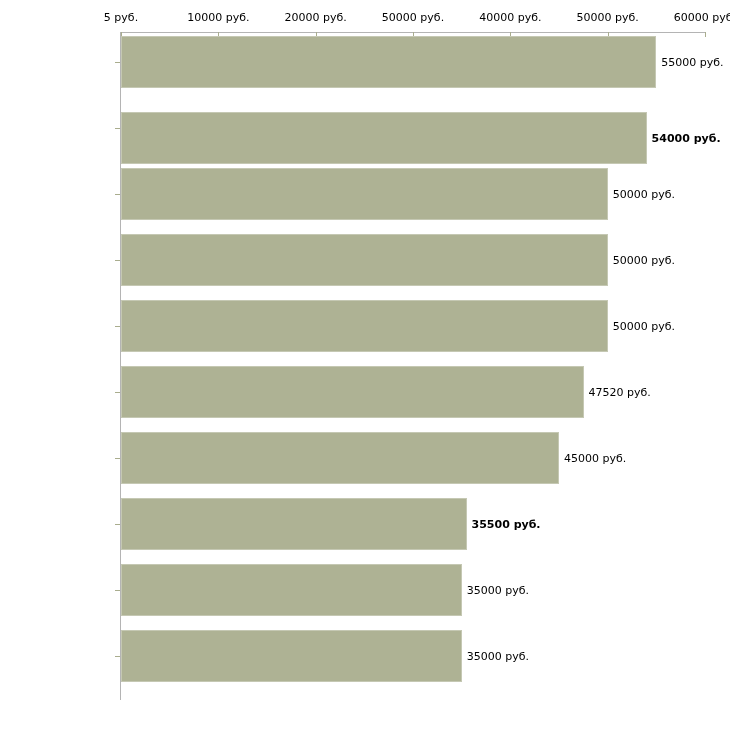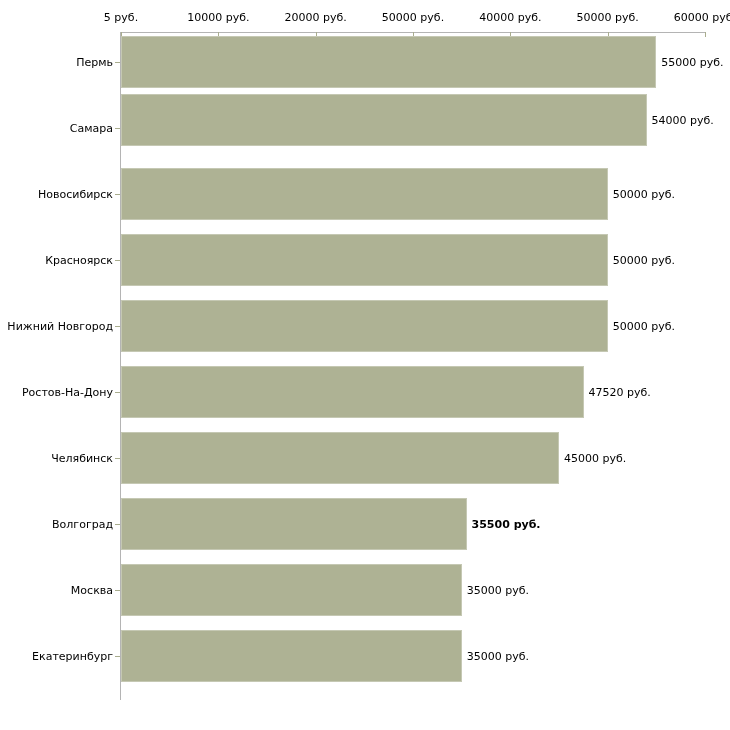--- a/index.html
+++ b/index.html
@@ -128,51 +128,39 @@
   <div id="xlabels-layer">
       <div class="xlabel" style="left: 121px;">5 руб.</div>
       <div class="xlabel" style="left: 218.333px;">10000 руб.</div>
       <div class="xlabel" style="left: 315.667px;">20000 руб.</div>
       <div class="xlabel" style="left: 413px;">50000 руб.</div>
       <div class="xlabel" style="left: 510.333px; text-align: right;">40000 руб.</div>
       <div class="xlabel" style="left: 607.667px;">50000 руб.</div>
       <div class="xlabel" style="left: 705px;">60000 руб.</div>
     </div>
 
-  <div class="ylabel-wrap" id="ylabels-layer">
-      <div class="ylabel" style="top: 62px;">Пермь</div>
-      <div class="ylabel" style="top: 128px;">Самара</div>
-      <div class="ylabel" style="top: 194px;">Новосибирск</div>
-      <div class="ylabel" style="top: 260px;">Красноярск</div>
-      <div class="ylabel" style="top: 326px;">Нижний Новгород</div>
-      <div class="ylabel" style="top: 392px;">Ростов-На-Дону</div>
-      <div class="ylabel" style="top: 458px;">Челябинск</div>
-      <div class="ylabel" style="top: 524px;">Волгоград</div>
-      <div class="ylabel" style="top: 590px;">Москва</div>
-      <div class="ylabel" style="top: 656px;">Екатеринбург</div>
-    </div>
   <div id="yticks-layer">
       <div class="ytick" style="top: 62px;"></div>
       <div class="ytick" style="top: 128px;"></div>
       <div class="ytick" style="top: 194px;"></div>
       <div class="ytick" style="top: 260px;"></div>
       <div class="ytick" style="top: 326px;"></div>
       <div class="ytick" style="top: 392px;"></div>
       <div class="ytick" style="top: 458px;"></div>
       <div class="ytick" style="top: 524px;"></div>
       <div class="ytick" style="top: 590px;"></div>
       <div class="ytick" style="top: 656px;"></div>
     </div>
 
   <div id="bars-layer">
       <div class="bar-row" style="top: 36px; height: 52px;">
         <div class="bar" style="left: 121px; width: 535.333px; background: rgb(174, 178, 148); border-color: rgb(197, 200, 179);"></div>
         <div class="bar-value" style="left: 656.333px;">55000 руб.</div>
       </div>
-      <div class="bar-row" style="top: 94px; height: 52px;">
+      <div class="bar-row" style="top: 112px; height: 52px; font-weight: bold;">
         <div class="bar" style="left: 121px; width: 525.6px; background: rgb(174, 178, 148); border-color: rgb(197, 200, 179);"></div>
         <div class="bar-value" style="left: 646.6px;">54000 руб.</div>
       </div>
       <div class="bar-row" style="top: 168px; height: 52px;">
         <div class="bar" style="left: 121px; width: 486.667px; background: rgb(174, 178, 148); border-color: rgb(197, 200, 179);"></div>
         <div class="bar-value" style="left: 607.667px;">50000 руб.</div>
       </div>
       <div class="bar-row" style="top: 234px; height: 52px;">
         <div class="bar" style="left: 121px; width: 486.667px; background: rgb(174, 178, 148); border-color: rgb(197, 200, 179);"></div>
         <div class="bar-value" style="left: 607.667px;">50000 руб.</div>

